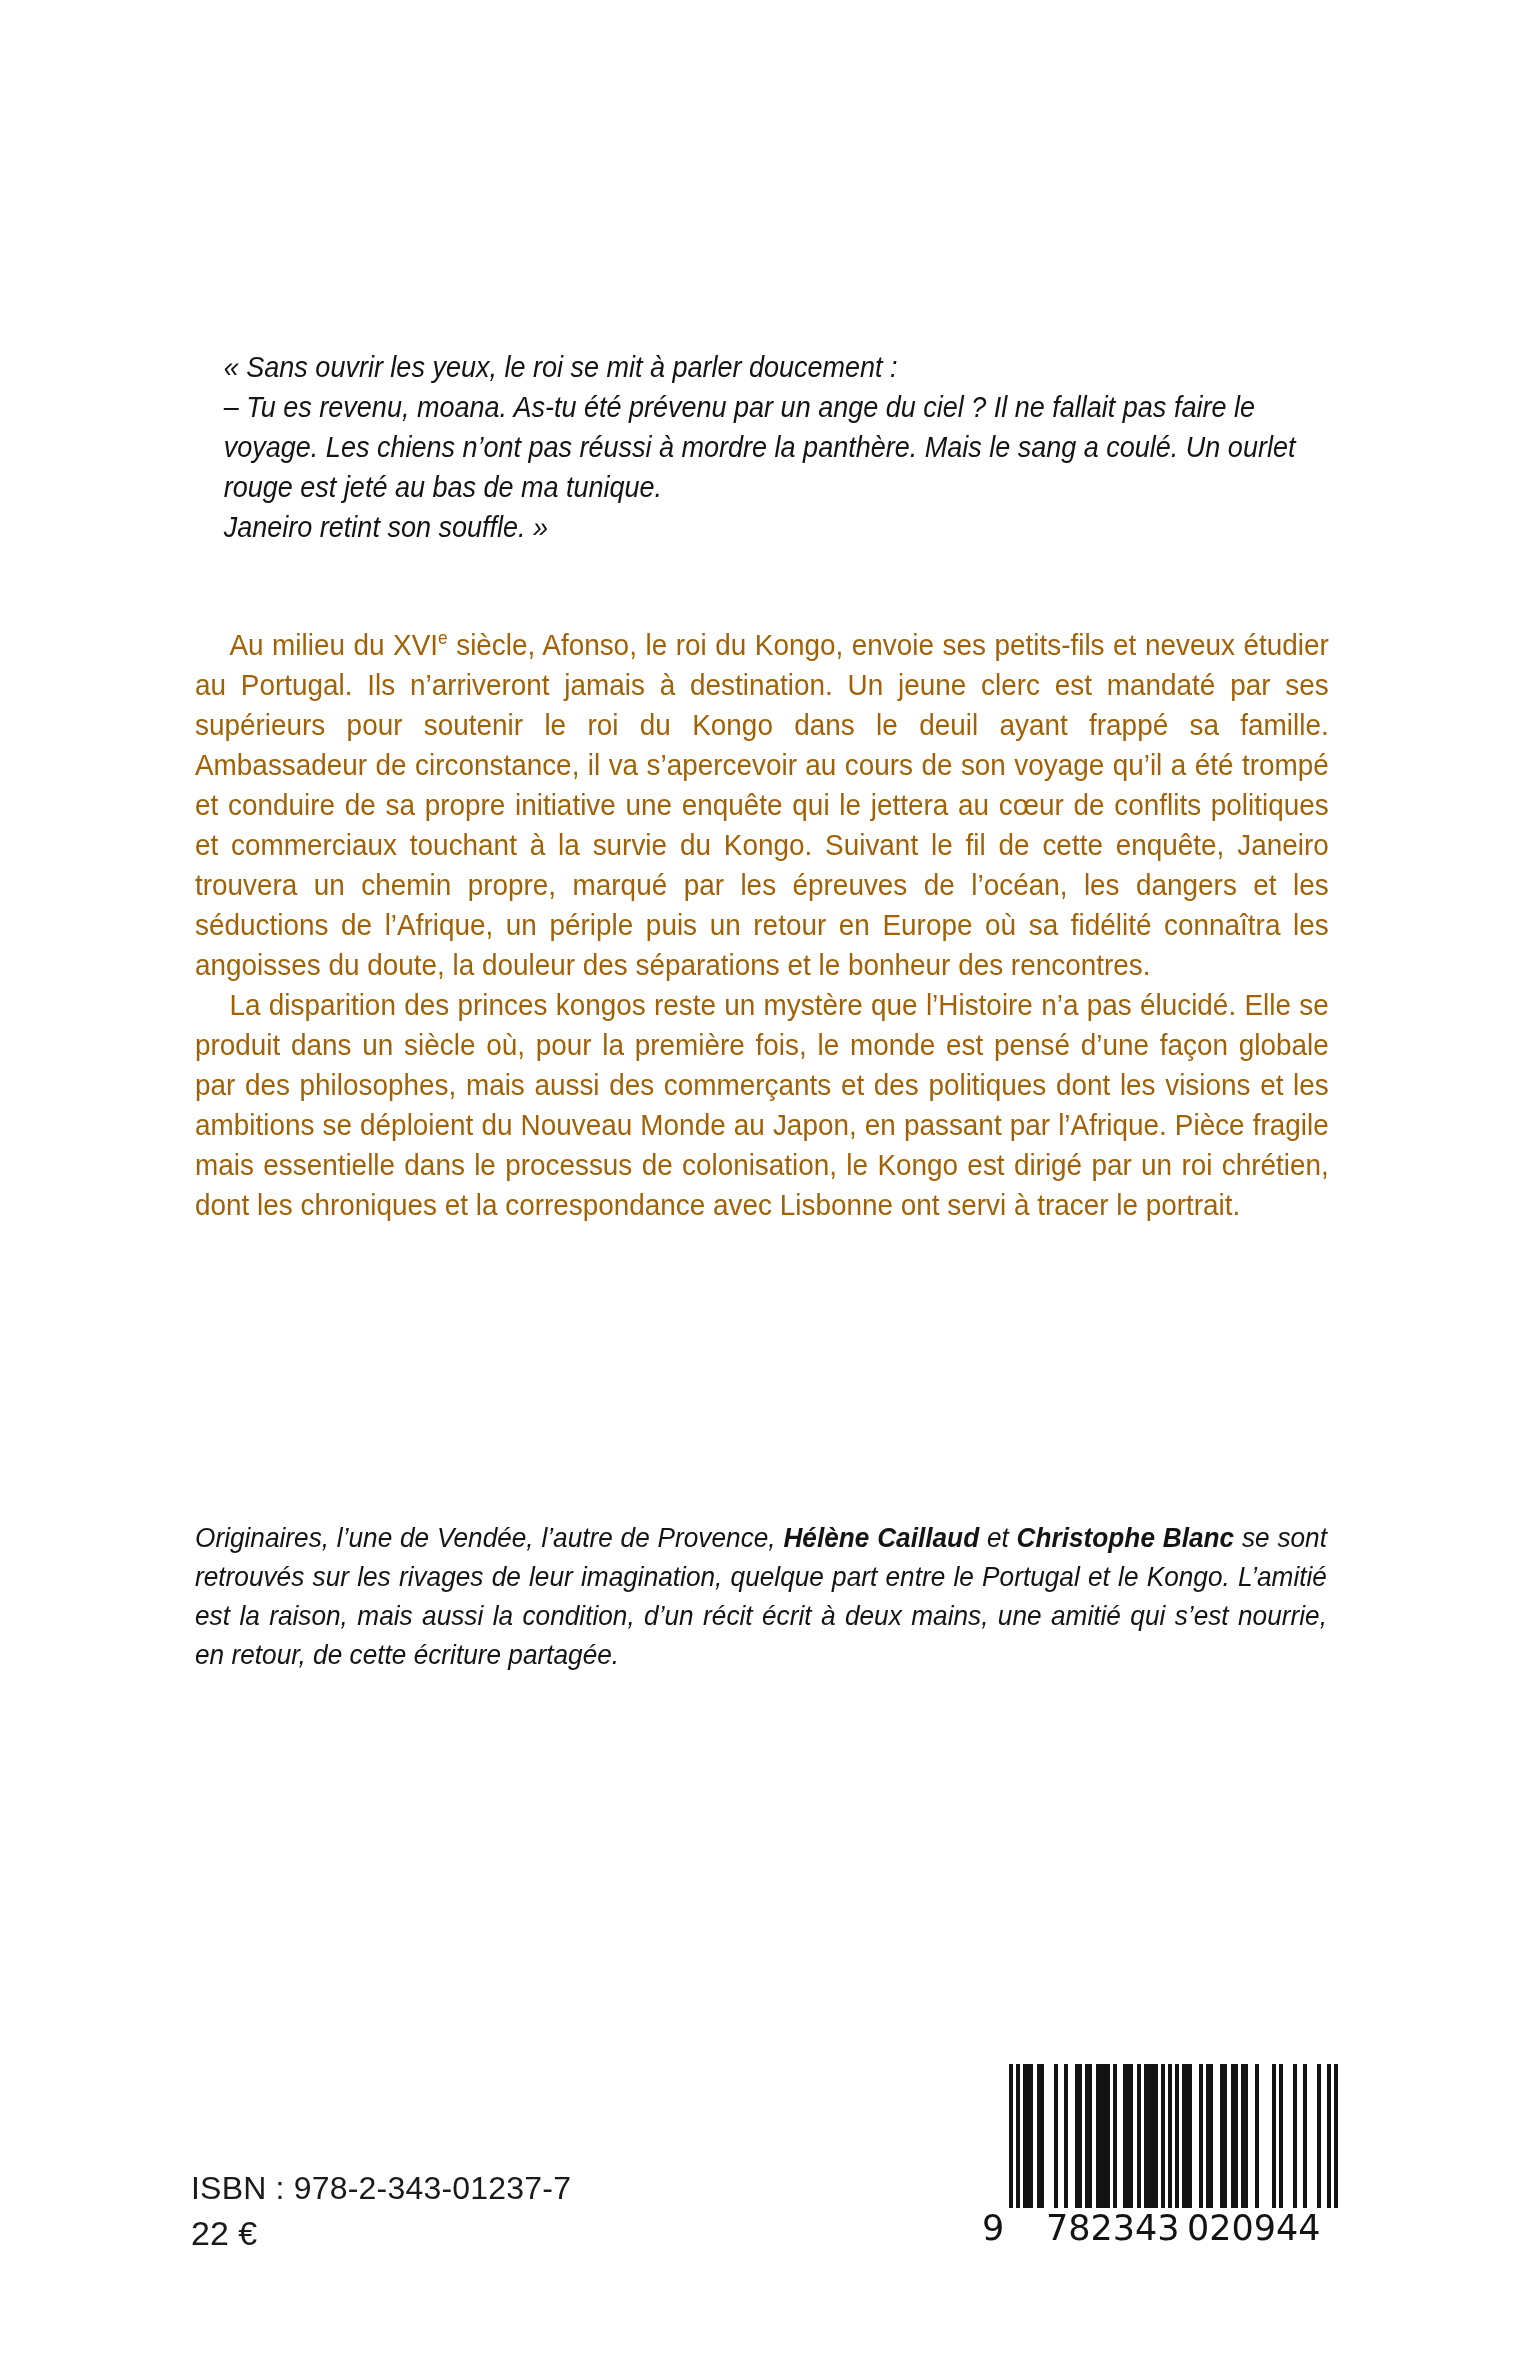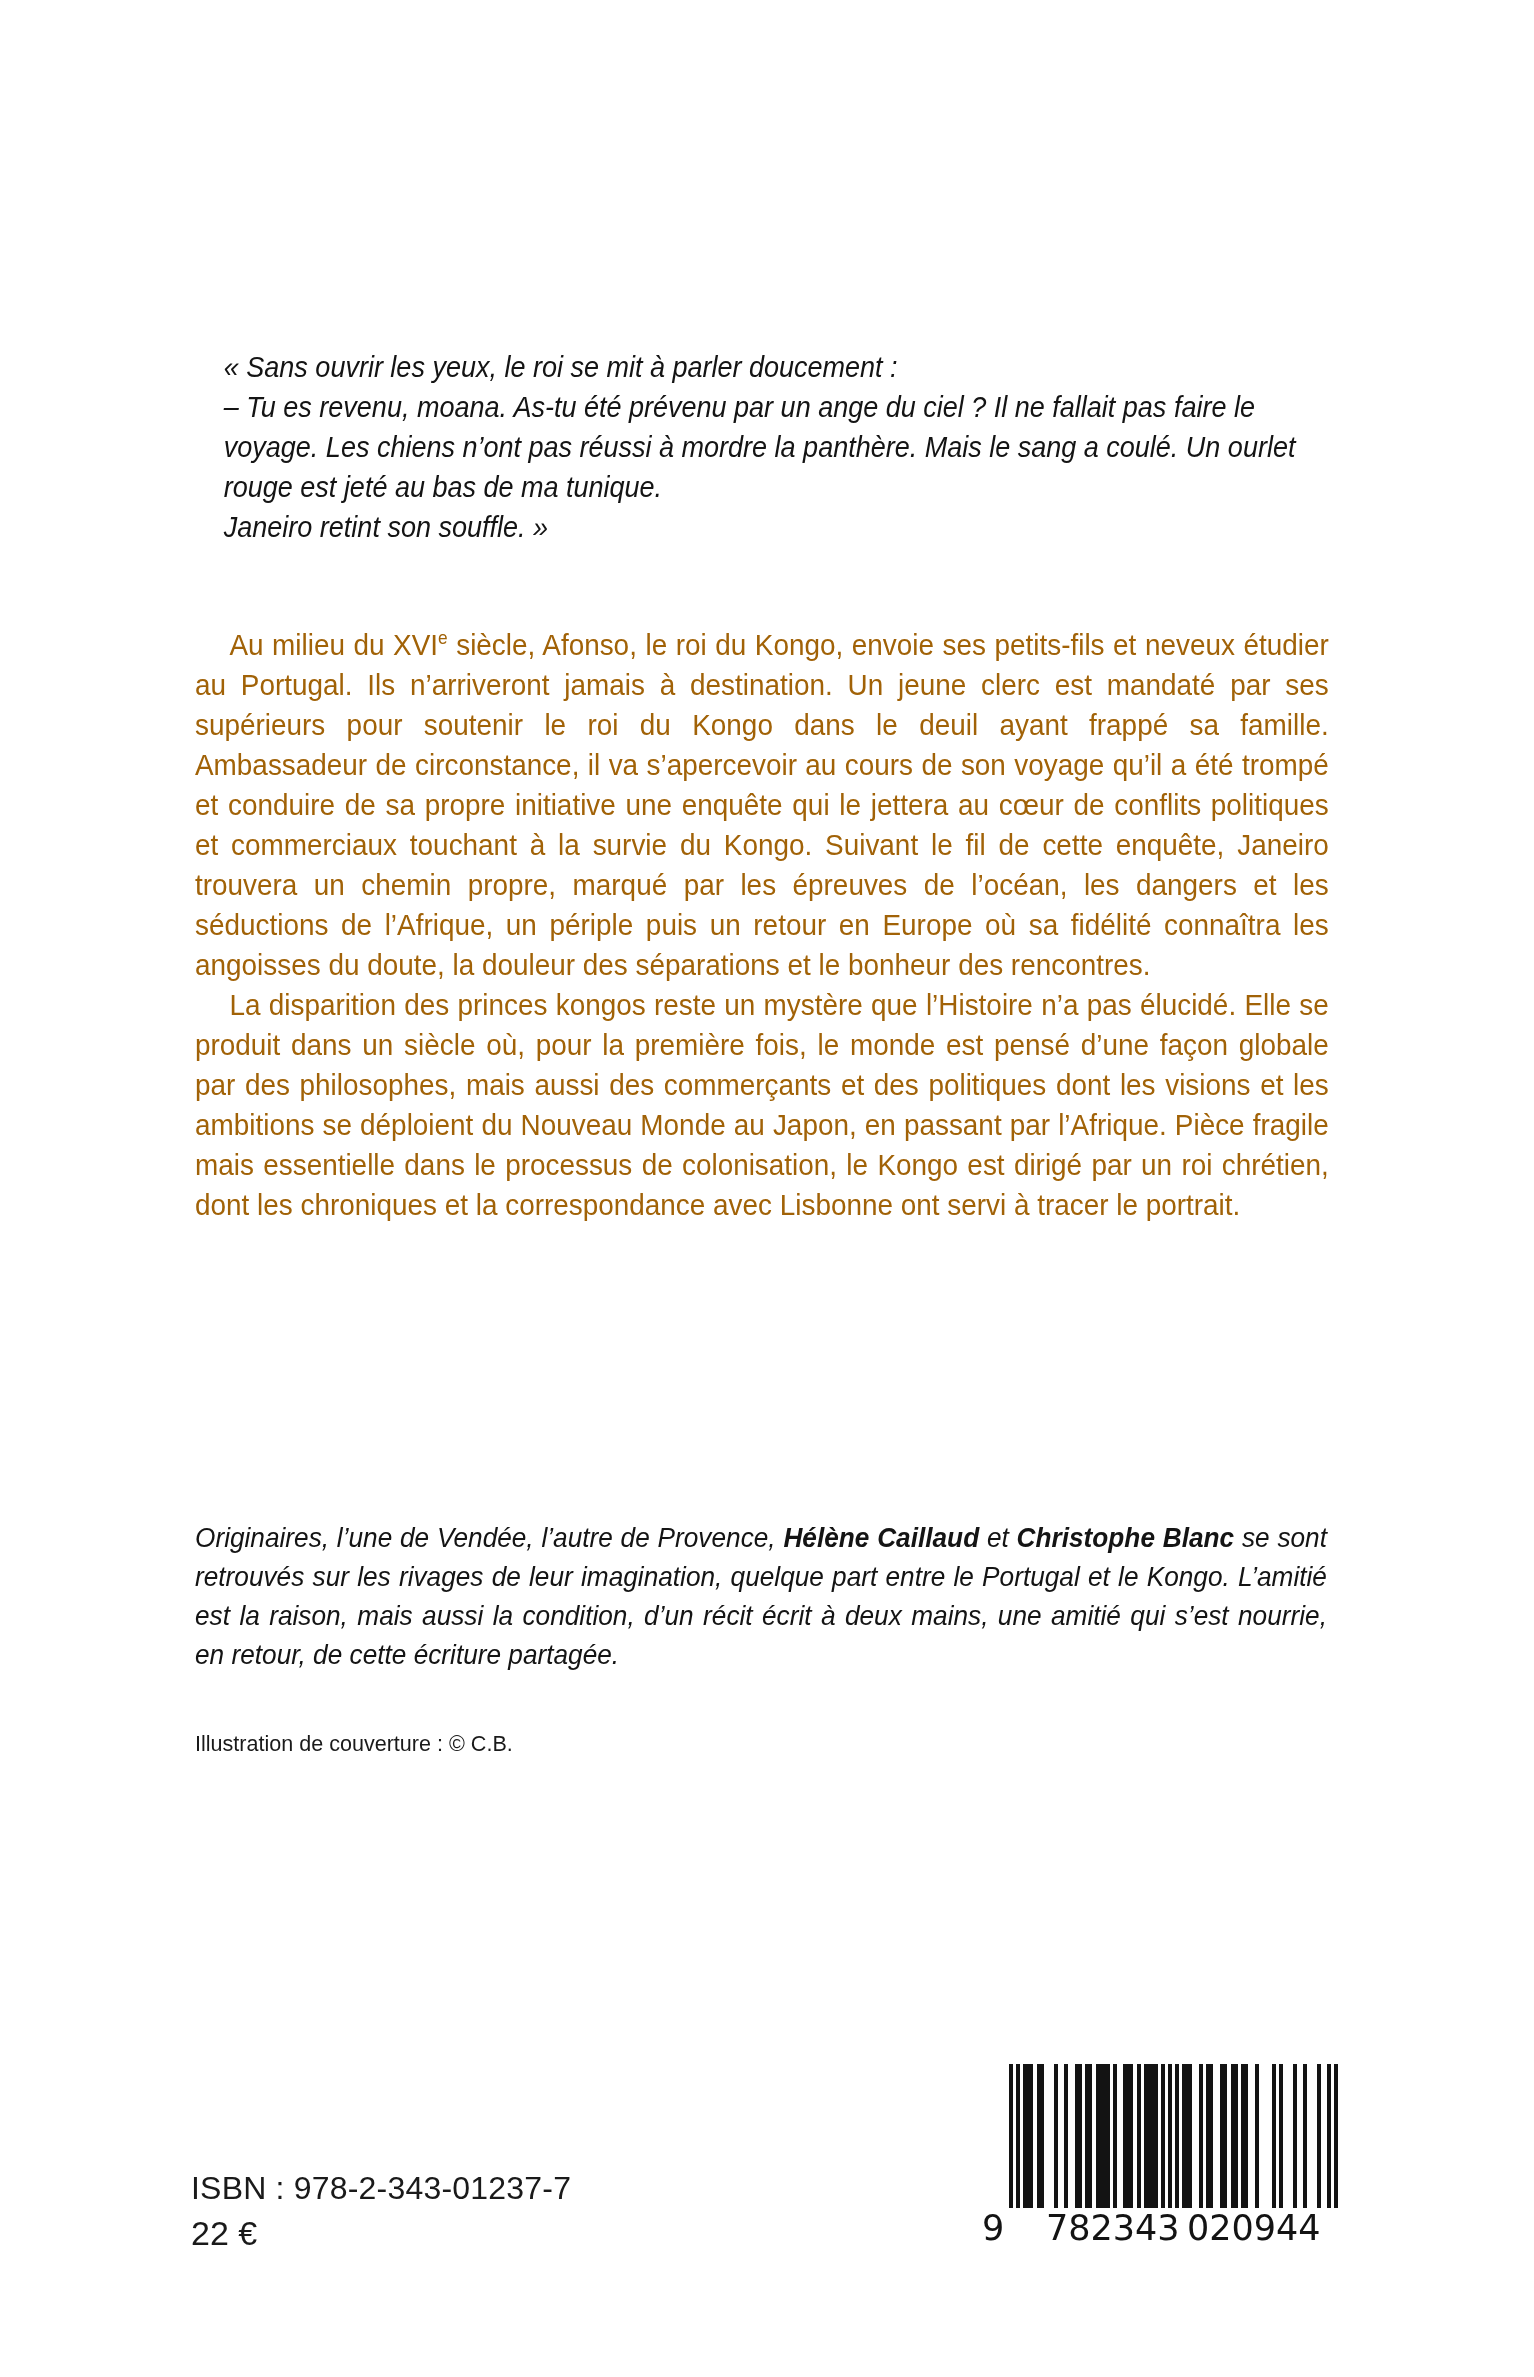--- a/index.html
+++ b/index.html
@@ -205,23 +205,20 @@
 
   <div class="col body-text">
     <p><span>Au milieu du XVI</span><sup class="ord">e</sup><span> siècle, Afonso, le roi du Kongo, envoie ses petits-fils et neveux étudier au Portugal. Ils n’arriveront jamais à destination. Un jeune clerc est mandaté par ses supérieurs pour soutenir le roi du Kongo dans le deuil ayant frappé sa famille. Ambassadeur de circonstance, il va s’apercevoir au cours de son voyage qu’il a été trompé et conduire de sa propre initiative une enquête qui le jettera au cœur de conflits politiques et commerciaux touchant à la survie du Kongo. Suivant le fil de cette enquête, Janeiro trouvera un chemin propre, marqué par les épreuves de l’océan, les dangers et les séductions de l’Afrique, un périple puis un retour en Europe où sa fidélité connaîtra les angoisses du doute, la douleur des séparations et le bonheur des rencontres.</span></p>
     <p>La disparition des princes kongos reste un mystère que l’Histoire n’a pas élucidé. Elle se produit dans un siècle où, pour la première fois, le monde est pensé d’une façon globale par des philosophes, mais aussi des commerçants et des politiques dont les visions et les ambitions se déploient du Nouveau Monde au Japon, en passant par l’Afrique. Pièce fragile mais essentielle dans le processus de colonisation, le Kongo est dirigé par un roi chrétien, dont les chroniques et la correspondance avec Lisbonne ont servi à tracer le portrait.</p>
   </div>
 
   <div class="col bio">
     <p><span>Originaires, l’une de Vendée, l’autre de Provence, </span><b>Hélène Caillaud</b><span> et </span><b>Christophe Blanc</b><span> se sont retrouvés sur les rivages de leur imagination, quelque part entre le Portugal et le Kongo. L’amitié est la raison, mais aussi la condition, d’un récit écrit à deux mains, une amitié qui s’est nourrie, en retour, de cette écriture partagée.</span></p>
   </div>
 
-  <div class="col credit">
-    <p>Illustration de couverture : © C.B.</p>
-  </div>
 
   <div class="isbn-block">
     <div class="isbn-line">ISBN : 978-2-343-01237-7</div>
     <div class="price-line">22 €</div>
   </div>
 
   <div class="barcode-wrap">
     <div class="barcode-bars" id="barcode-bars">
         <i style="left: 0px; width: 3.5px;"></i>
         <i style="left: 7px; width: 3.5px;"></i>

